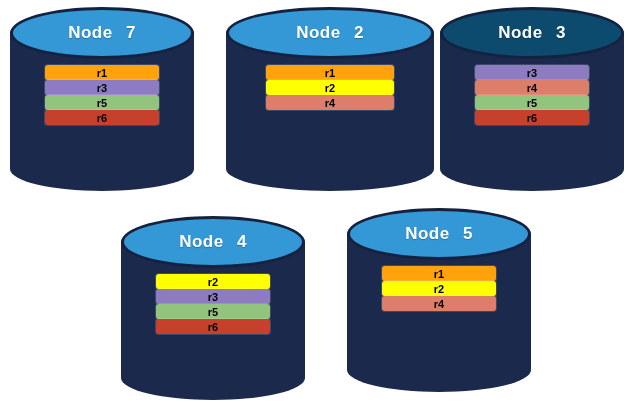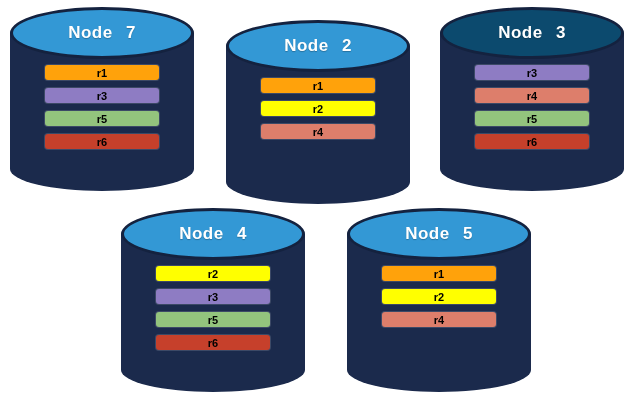--- a/index.html
+++ b/index.html
@@ -8,23 +8,23 @@
     width:638px;height:402px;
     background:#ffffff;
     overflow:hidden;
     font-family:"Liberation Sans", sans-serif;
   }
   .node{
     position:absolute;
     width:184px;height:184px;
   }
   .pos-n1{left:10px;top:7px;}
-  .pos-n2{left:226px;top:20px;}
+  .pos-n2{left:226px;top:7px;padding-left:24px;}
   .pos-n3{left:440px;top:7px;}
-  .pos-n4{left:121px;top:208px;}
+  .pos-n4{left:121px;top:216px;}
   .pos-n5{left:347px;top:208px;text-decoration:underline;}
   .cyl-body{
     position:absolute;left:0;right:0;top:26px;bottom:0;
     background:#1B2A4C;
     border-radius:0 0 50% 50% / 0 0 14% 14%;
     z-index:1;
   }
   .cyl-top{
     position:absolute;left:0;right:0;top:0;height:52px;
     background:#3398D5;
@@ -38,21 +38,21 @@
     color:#ffffff;
     font-weight:bold;
     font-size:17px;
     letter-spacing:0.5px;
     word-spacing:8px;
     text-shadow:0 1px 1px rgba(0,0,0,0.25);
     white-space:nowrap;
   }
   .replica-list{
     position:absolute;left:19%;right:19%;top:58px;
-    display:flex;flex-direction:column;gap:8px;
+    display:flex;flex-direction:column;
     z-index:3;
   }
   .replica-bar{
     height:15px;
     border-radius:3px;
     display:flex;align-items:center;justify-content:center;
     font-weight:bold;
     font-size:11px;
     color:#000000;
     box-shadow:0 0 0 1px rgba(255,255,255,0.15);

